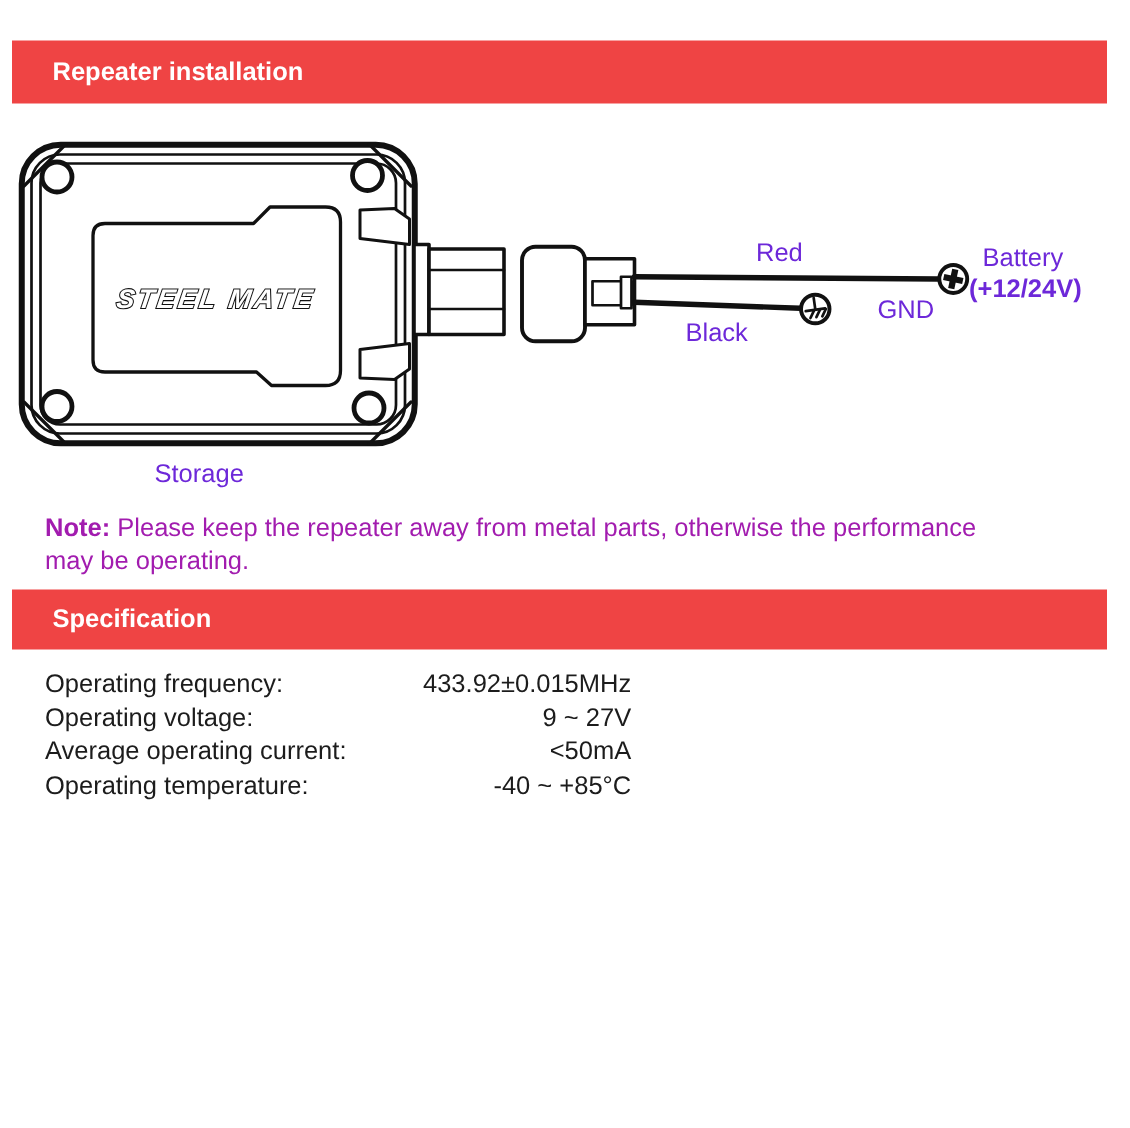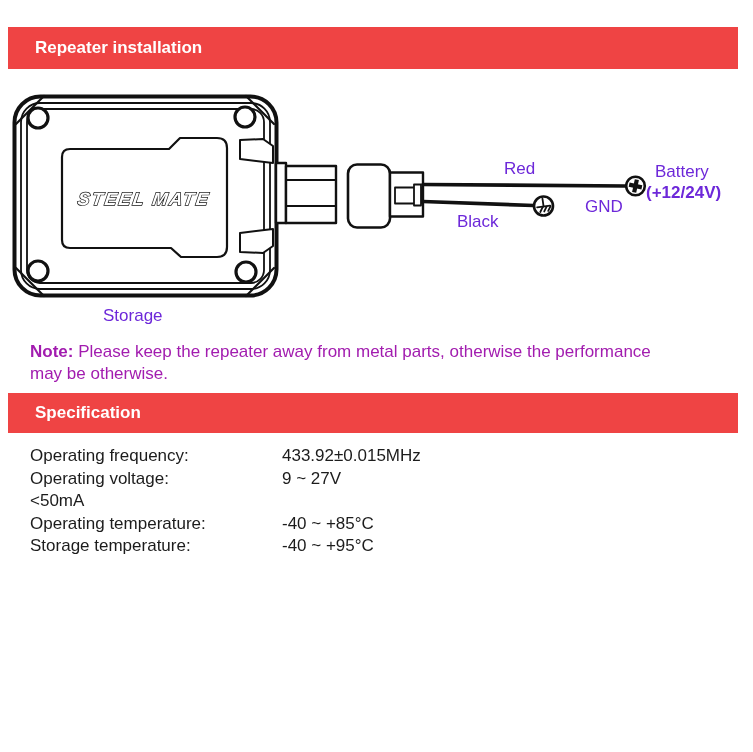--- a/index.html
+++ b/index.html
@@ -33,21 +33,21 @@
   #battery-label-2{left:646px;top:183px;font-weight:bold;}
   .note{
     position:absolute;left:30px;top:341px;width:705px;
     font-size:17px;line-height:22px;color:#a21caf;
   }
   .note .b{font-weight:bold;}
   .spec{
     position:absolute;left:30px;top:445px;
     font-size:17px;color:#1c1c1c;
   }
-  .spec-row{display:flex;line-height:22.6px;}
+  .spec-row{display:flex;line-height:22.6px;justify-content:space-between;}
   .spec-label{width:252px;}
   .spec-value{white-space:nowrap;}
 </style>
 </head>
 <body>
 
 <div class="bar" id="bar-install">
   <span>Repeater installation</span>
 </div>
 
@@ -122,40 +122,37 @@
 <span class="lbl" id="red-label">Red</span>
 <span class="lbl" id="black-label">Black</span>
 <span class="lbl" id="gnd-label">GND</span>
 <span class="lbl" id="battery-label-1">Battery</span>
 <span class="lbl" id="battery-label-2">(+12/24V)</span>
 <span class="lbl" id="repeater-label">Storage</span>
 
 <div class="note">
   <span class="b">Note:</span>
   <span>Please keep the repeater away from metal parts, otherwise the performance</span><br>
-  <span>may be otherwise.</span>
+  <span>may be operating.</span>
 </div>
 
 <div class="bar" id="bar-spec">
   <span>Specification</span>
 </div>
 
 <div class="spec">
   <div class="spec-row">
     <span class="spec-label">Operating frequency:</span>
     <span class="spec-value">433.92±0.015MHz</span>
   </div>
   <div class="spec-row">
     <span class="spec-label">Operating voltage:</span>
     <span class="spec-value">9 ~ 27V</span>
   </div>
   <div class="spec-row">
+    <span class="spec-label">Average operating current:</span>
     <span class="spec-value">&lt;50mA</span>
   </div>
   <div class="spec-row">
     <span class="spec-label">Operating temperature:</span>
     <span class="spec-value">-40 ~ +85°C</span>
   </div>
-  <div class="spec-row">
-    <span class="spec-label">Storage temperature:</span>
-    <span class="spec-value">-40 ~ +95°C</span>
-  </div>
 </div>
 
 </body></html>

